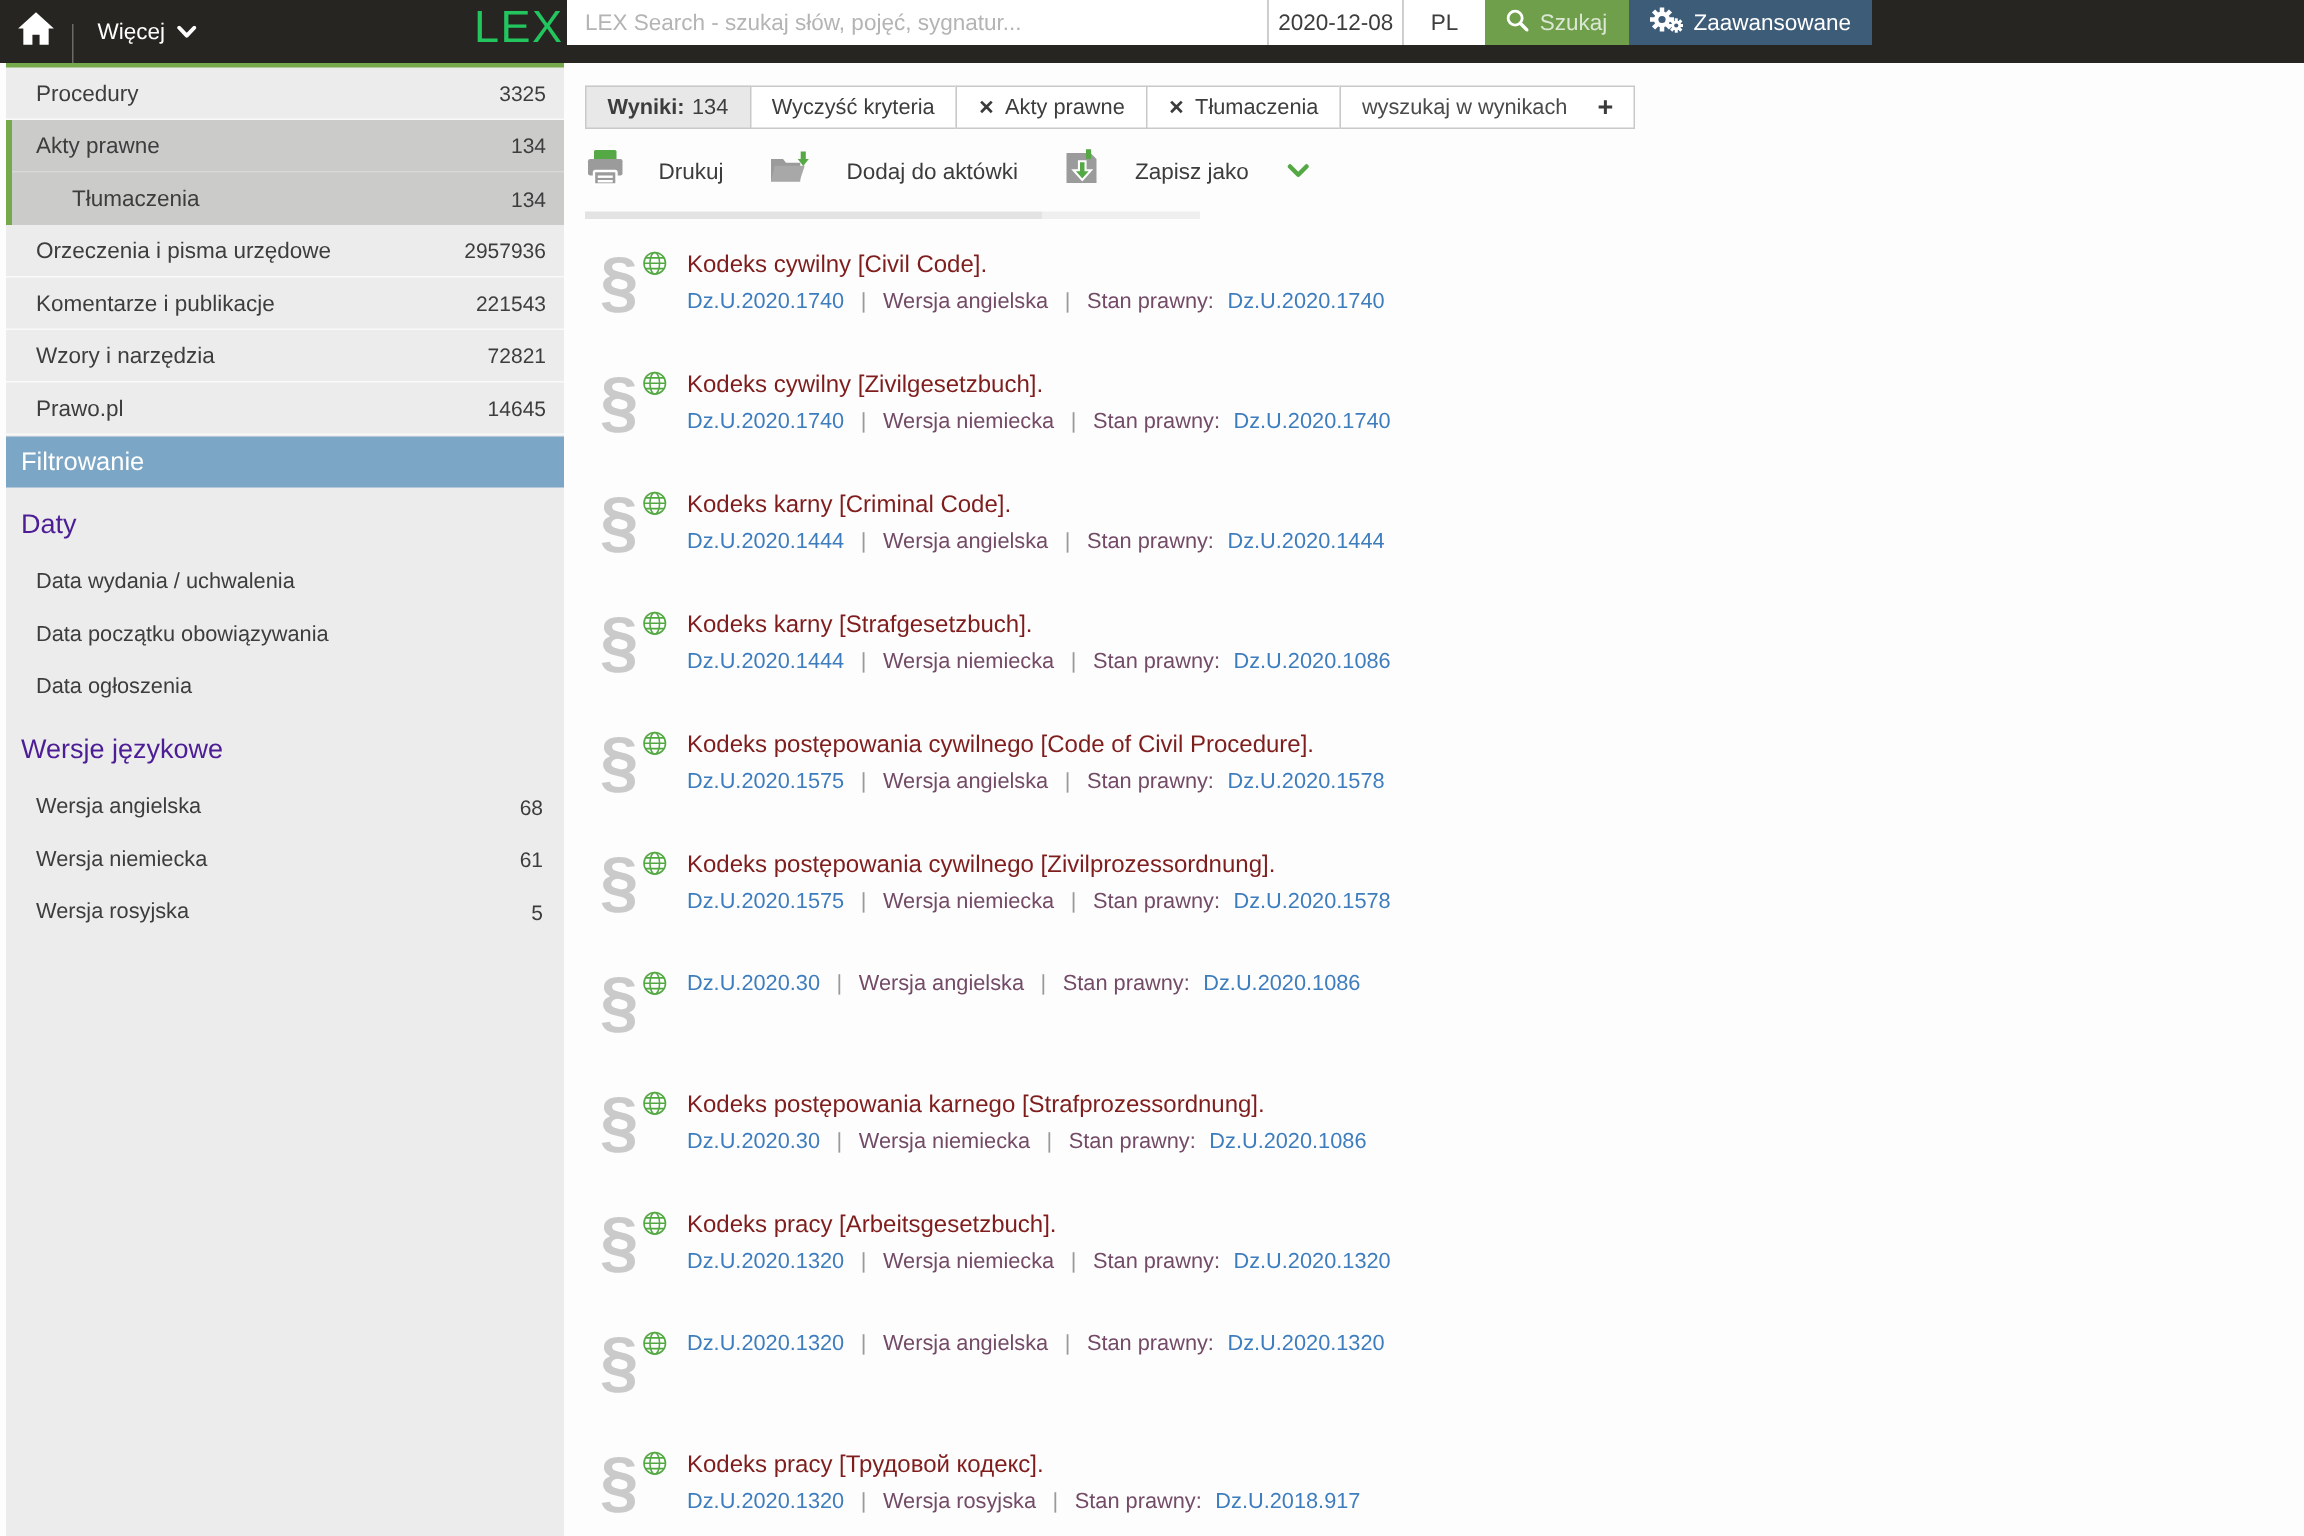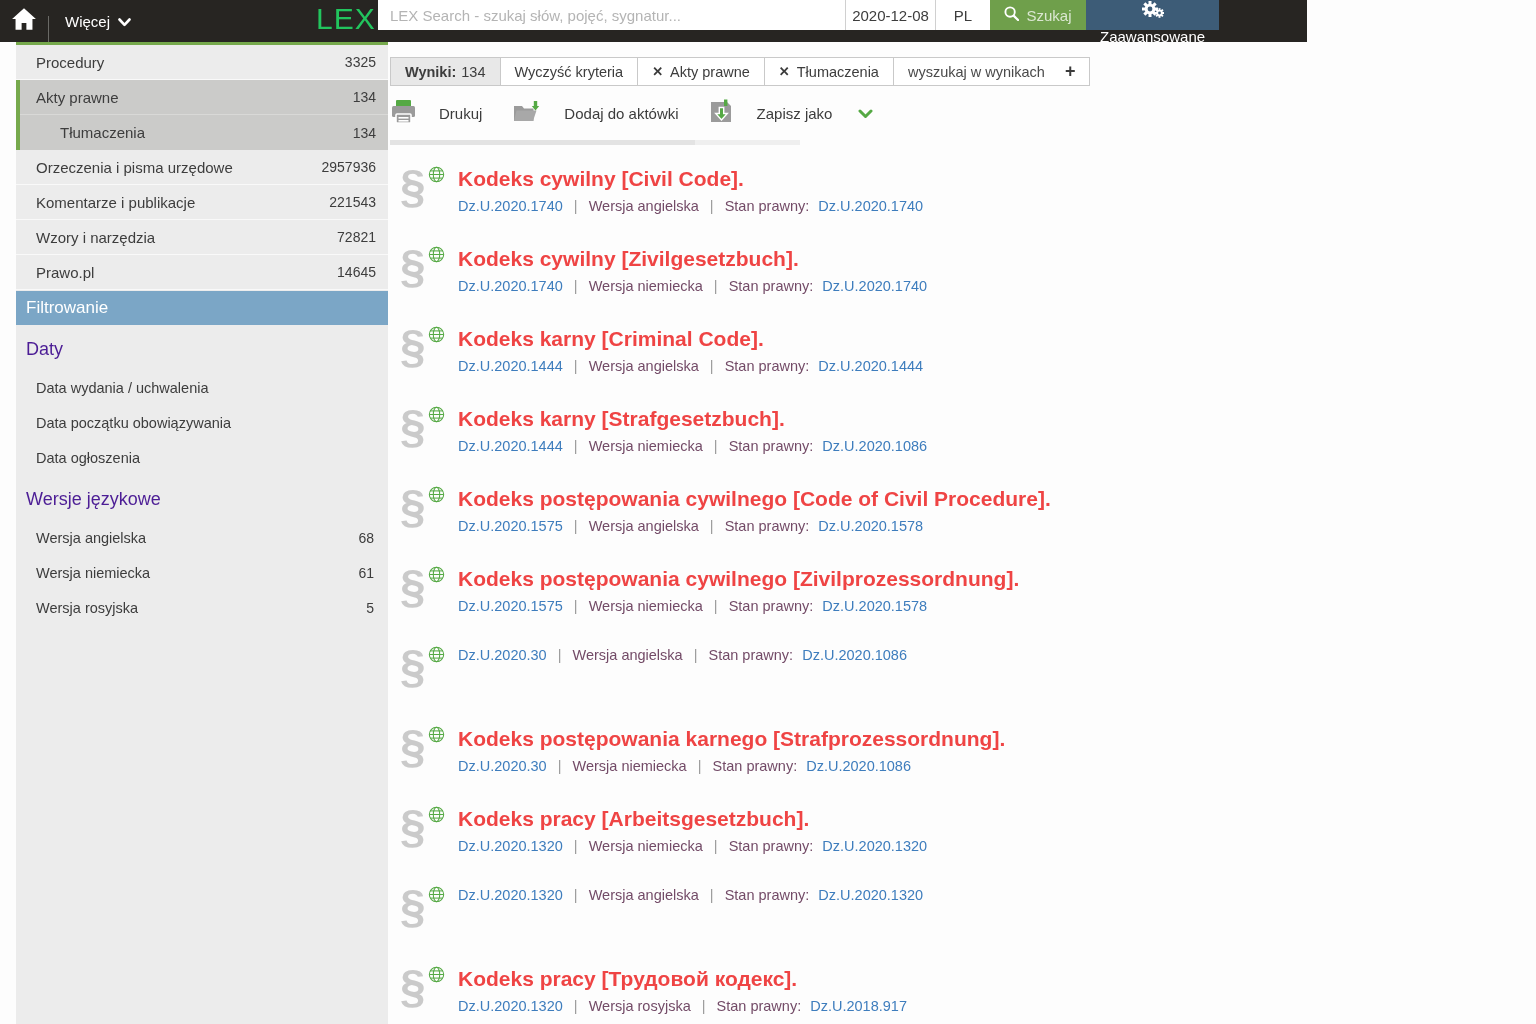--- a/index.html
+++ b/index.html
@@ -1,20 +1,20 @@
 <!DOCTYPE html>
 <html style="--header-bg: #272522; --accent-green: #76a94c; --button-green: #6f9f4b; --icon-green: #55a944; --steel-blue: #3d5c77; --filter-blue: #7ba6c6; --link-blue: #3e7dbd; --plum: #734b67;"><head>
 <meta charset="utf-8">
 <style>
   * { box-sizing: border-box; margin: 0; padding: 0; }
   html,body { width:1536px; height:1024px; overflow:hidden;
     font-family:"Liberation Sans", sans-serif; background:#fdfdfd; }
 
   
-  .header { position:absolute; left:0; top:0; width:1307px; height:42px;
+  .header { position:absolute; left:0; top:0; width:1536px; height:42px;
     background:var(--header-bg); display:flex; align-items:flex-end; }
   .home-btn { width:48px; height:42px; display:flex; align-items:center; justify-content:center; cursor:pointer; }
   .hdr-divider { width:1px; height:26px; background:#6a6a66; margin-top:8px; }
   .menu-btn { height:42px; display:flex; align-items:center; gap:8px; padding:0 16px;
     color:#fff; font-size:15px; cursor:pointer; }
   .logo { position:absolute; left:316px; top:2px; color:#22c55e; font-size:30px; font-weight:400;
     letter-spacing:1px; }
   .search-box { position:absolute; left:378px; top:0; width:467px; height:30px; background:#fff;
     border:none; padding:0 12px; font-size:15px; color:#444; outline:none;
     font-family:"Liberation Sans", sans-serif; }
@@ -23,24 +23,24 @@
     border-left:1px solid #d0d0d0; display:flex; align-items:center; justify-content:center;
     font-size:15px; color:#3d3d3d; cursor:pointer; }
   .lang-box { position:absolute; left:935px; top:0; width:55px; height:30px; background:#fff;
     border-left:1px solid #d0d0d0; display:flex; align-items:center; justify-content:center;
     font-size:15px; color:#3d3d3d; cursor:pointer; }
   .search-btn { position:absolute; left:990px; top:0; width:96px; height:30px;
     background:var(--button-green); display:flex; align-items:center; justify-content:center; gap:7px;
     color:rgba(255,255,255,0.75); font-size:15px; cursor:pointer; }
   .adv-btn { position:absolute; left:1086px; top:0; height:30px; padding:0 14px;
     background:var(--steel-blue); display:flex; align-items:center; gap:7px;
-    color:#fff; font-size:15px; cursor:pointer;flex-direction:column; }
+    color:#fff; font-size:15px; cursor:pointer; }
 
   
-  .sidebar { position:absolute; left:16px; top:42px; width:372px; bottom:0;
+  .sidebar { position:absolute; left:4px; top:42px; width:372px; bottom:0;
     background:#ececec; border-top:3px solid var(--accent-green); }
   .nav-item { height:35px; display:flex; align-items:center; justify-content:space-between;
     padding:0 12px 0 20px; border-bottom:1px solid #f9f9f9; font-size:15px; color:#3d3d3d; cursor:pointer; }
   .nav-item .count { font-size:14px; color:#3d3d3d; }
   .sel-group { border-left:4px solid var(--accent-green); background:#cbcbc9; }
   .sel-group .nav-item { background:#cbcbc9; padding-left:16px; border-bottom:1px solid #d9d9d7; }
   .sel-group .nav-item.indent { padding-left:40px; border-bottom:none; }
   .filter-header { height:34px; background:var(--filter-blue); color:#fff; font-size:17px;
     display:flex; align-items:center; padding-left:10px; margin-top:1px; }
   .section-title { font-size:18px; color:#4c1d95; padding:14px 10px 10px 10px; }
@@ -68,21 +68,21 @@
   .hdivider .seg2 { width:105px; background:#efefef; }
 
   
   .results { margin-top:20px; }
   .result { display:flex; margin-bottom:26px; min-height:54px; }
   .ricon { width:68px; position:relative; flex:none; }
   .para { font-size:46px; line-height:0.95; font-weight:700; color:#cacaca;
     position:absolute; left:10px; top:0; }
   .globe { position:absolute; left:38px; top:1px; }
   .rbody { padding-top:2px; }
-  .rtitle { font-size:21px; font-weight:700; color:#ef4444; margin-bottom:7px; cursor:pointer; }
+  .rtitle { font-size:16px; font-weight:400; color:#7f1d1d; margin-bottom:7px; cursor:pointer; }
   .rmeta { font-size:14.5px; }
   .rmeta .link { color:var(--link-blue); cursor:pointer; }
   .rmeta .sep { color:#9a9a9a; padding:0 7px; }
   .rmeta .plum { color:var(--plum); }
   .rmeta .slabel { color:var(--plum); margin-right:5px; }
 </style>
 </head>
 <body>
 
 <div class="header">

